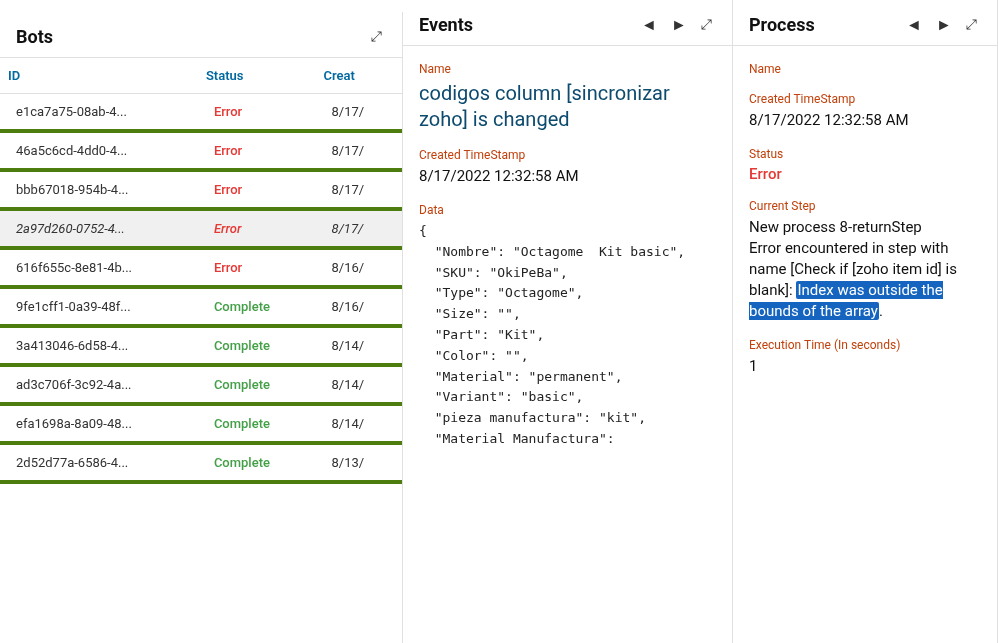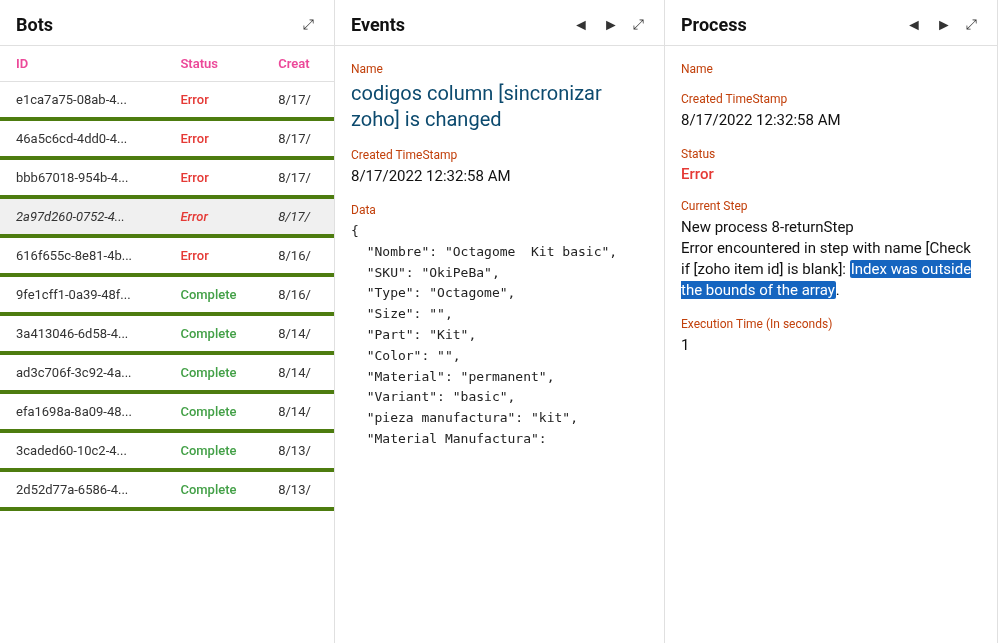--- a/index.html
+++ b/index.html
@@ -13,21 +13,21 @@
     }
 
     
     .panel {
       display: flex;
       flex-direction: column;
       border-right: 1px solid #e0e0e0;
       overflow: hidden;
     }
 
-    .panel-bots { width: 335px; }
+    .panel-bots { width: 403px; margin-top: 12px; }
     .panel-events { width: 330px; }
     .panel-process { flex: 1; }
 
     .panel-header {
       display: flex;
       align-items: center;
       justify-content: space-between;
       padding: 14px 16px 10px;
       border-bottom: 1px solid #e0e0e0;
       flex-shrink: 0;
@@ -74,23 +74,23 @@
       width: 100%;
       border-collapse: collapse;
     }
 
     thead tr {
       border-bottom: 1px solid #e0e0e0;
     }
 
     thead th {
       text-align: left;
-      padding: 10px 16px 10px;
+      padding: 10px 8px 10px;
       font-weight: 600;
-      color: #ec4899;
+      color: #0369a1;
       font-size: 13px;
     }
 
     tbody tr {
       border-bottom: 4px solid #4d7c0f;
       cursor: pointer;
     }
     tbody tr.selected { background: #f0f0f0; font-style: italic; }
 
     tbody td {
@@ -207,25 +207,20 @@
             <td>ad3c706f-3c92-4a...</td>
             <td class="status-complete">Complete</td>
             <td>8/14/</td>
           </tr>
           <tr>
             <td>efa1698a-8a09-48...</td>
             <td class="status-complete">Complete</td>
             <td>8/14/</td>
           </tr>
           <tr>
-            <td>3caded60-10c2-4...</td>
-            <td class="status-complete">Complete</td>
-            <td>8/13/</td>
-          </tr>
-          <tr>
             <td>2d52d77a-6586-4...</td>
             <td class="status-complete">Complete</td>
             <td>8/13/</td>
           </tr>
         </tbody>
     </table>
   </div>
 </div>
 
 <div class="panel panel-events">

